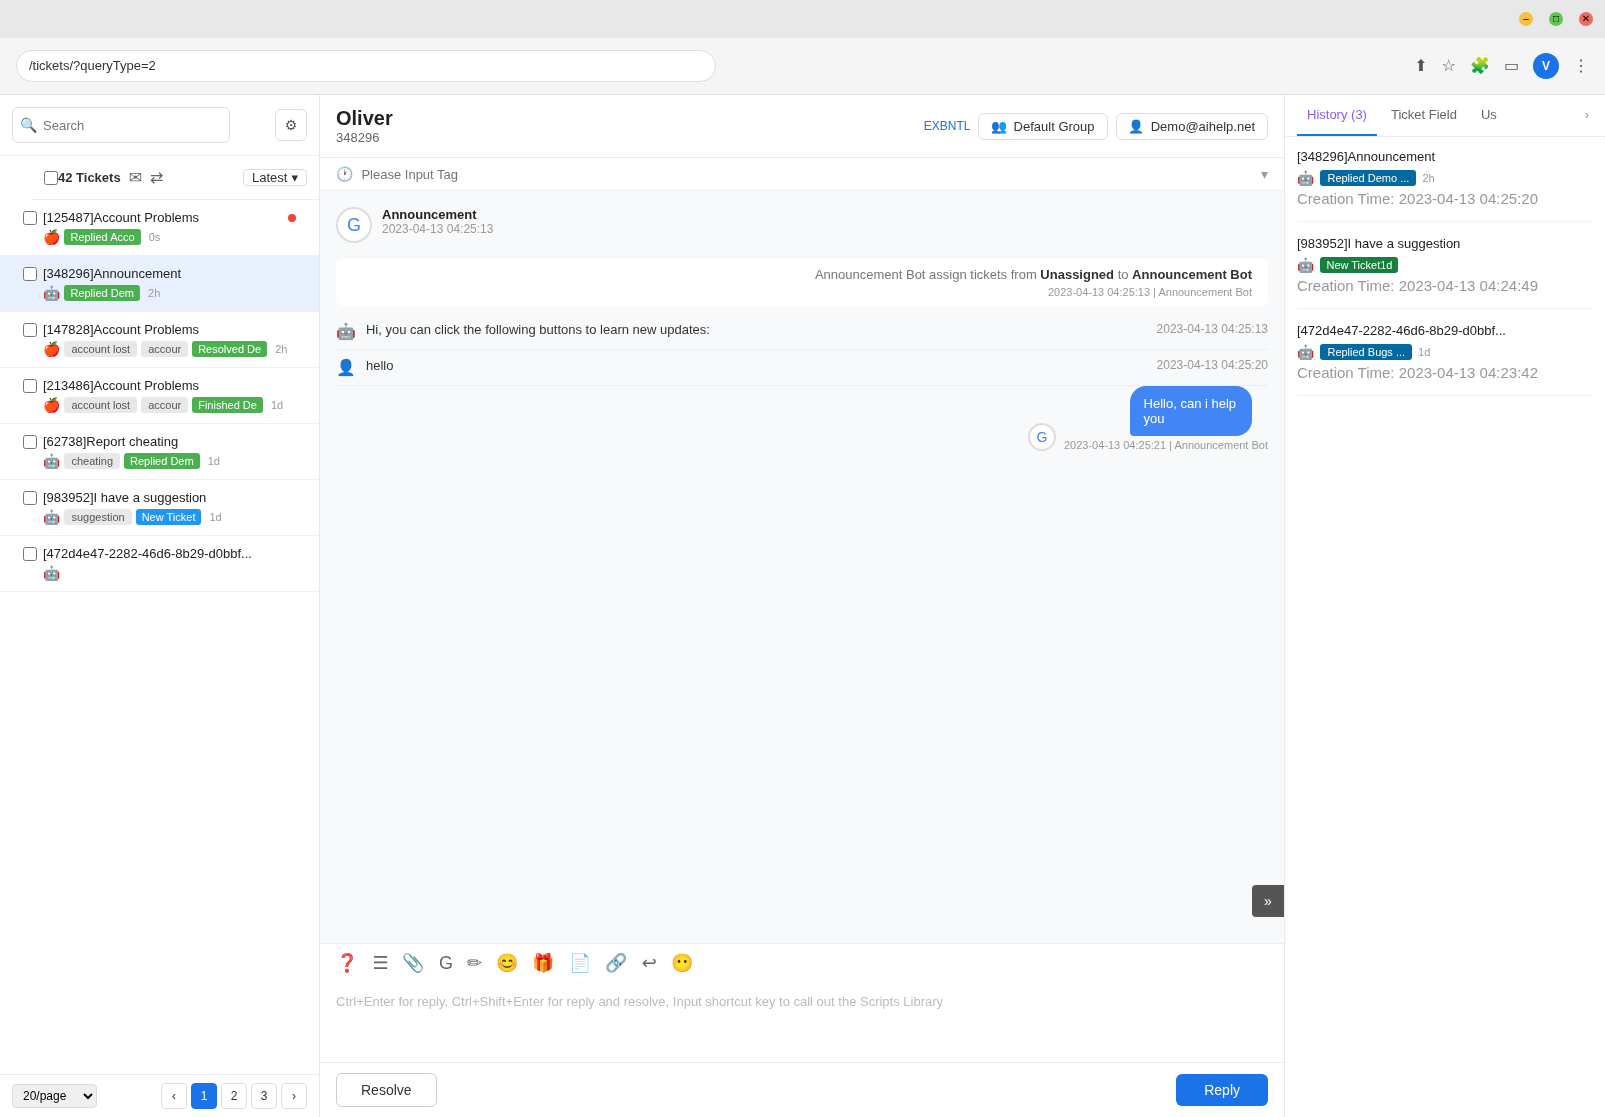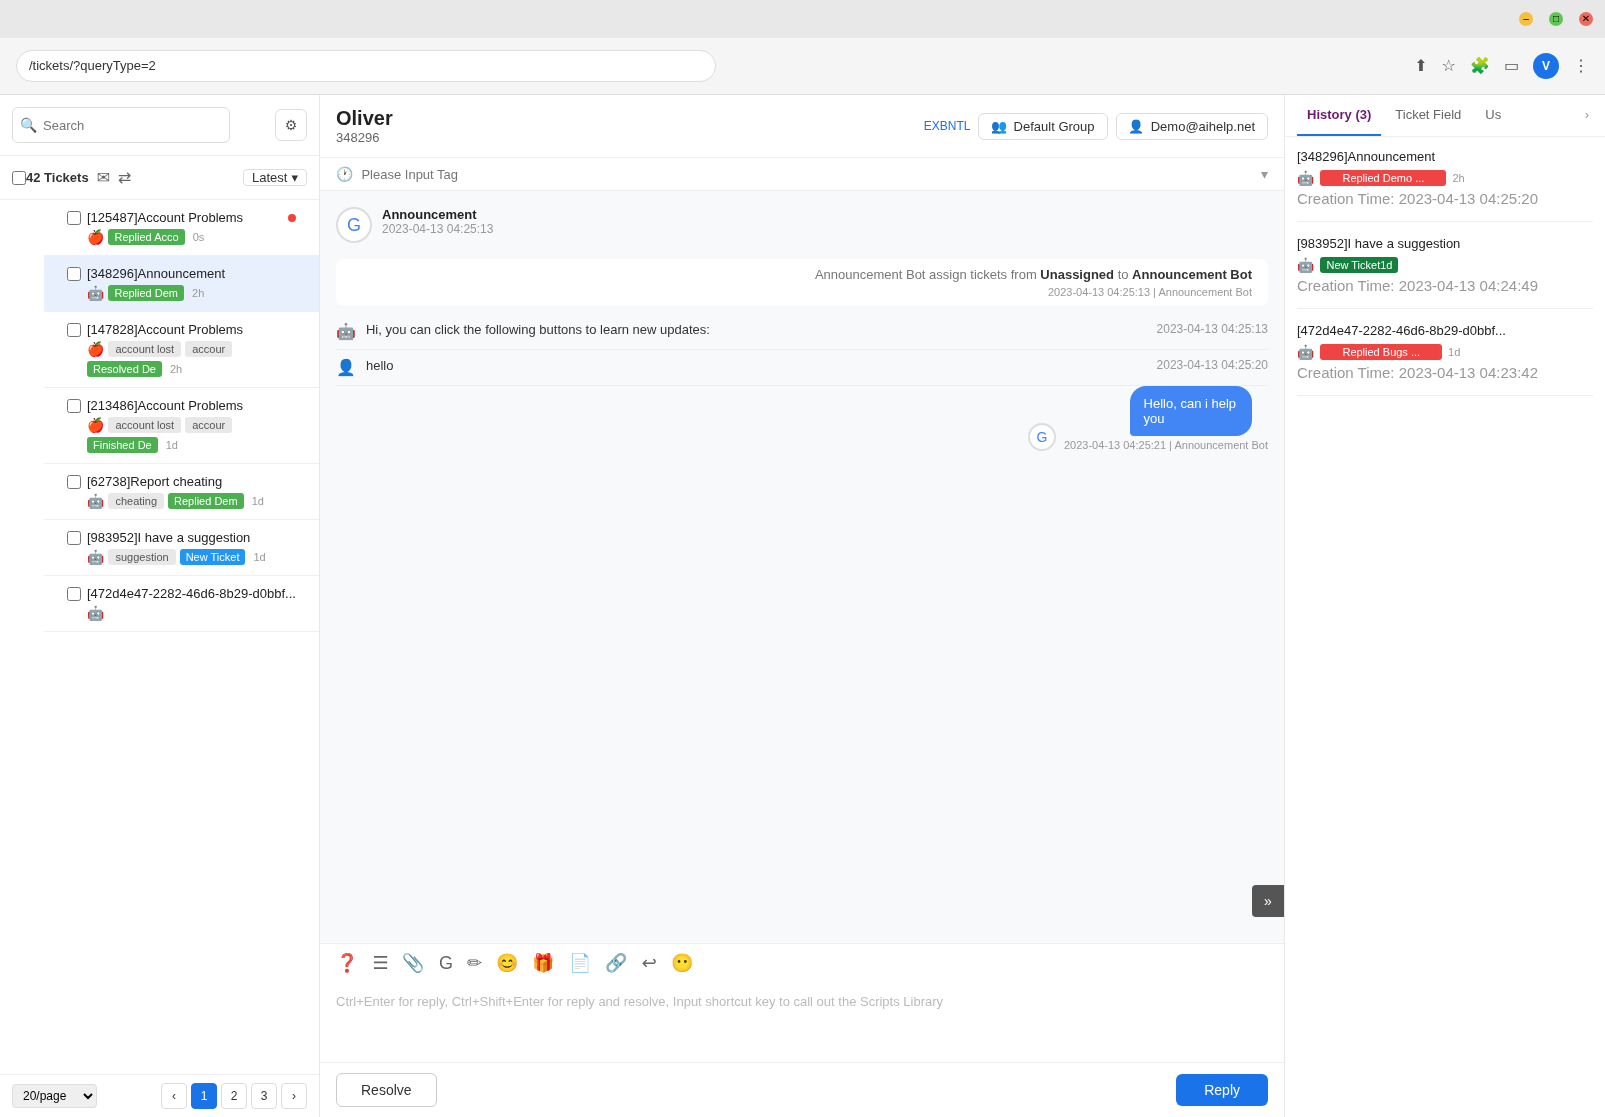--- a/index.html
+++ b/index.html
@@ -91,36 +91,36 @@
       width: 32px; height: 32px; border: 1px solid #ddd; border-radius: 6px;
       background: white; display: flex; align-items: center; justify-content: center;
       cursor: pointer; font-size: 14px; color: #555;
     }
     .sidebar-toolbar {
       display: flex;
       align-items: center;
       padding: 8px 12px;
       border-bottom: 1px solid #eee;
       gap: 0;
+      margin-left: 32px;
     }
     .ticket-count { font-weight: 600; font-size: 13px; color: #333; margin-right: 4px; }
     .toolbar-icon { font-size: 16px; color: #666; cursor: pointer; padding: 4px; }
     .sort-btn {
       margin-left: auto;
       display: flex; align-items: center; gap: 4px;
       font-size: 13px; color: #333; cursor: pointer;
       border: 1px solid #ddd; border-radius: 4px; padding: 0 8px; background: white;
     }
     .ticket-list { flex: 1; overflow-y: auto; }
     .ticket-item {
       padding: 10px 23px;
       border-bottom: 1px solid #f0f0f0;
       cursor: pointer;
       position: relative;
-      margin-left: 44px;
     }
     .ticket-item.active { background: #e8f0fe; }
     .ticket-item-header {
       display: flex;
       align-items: center;
       gap: 6px;
       margin-bottom: 4px;
     }
     .ticket-checkbox { width: 14px; height: 14px; accent-color: #1a73e8; cursor: pointer; }
     .ticket-title { font-size: 13px; font-weight: 500; color: #222; flex: 1; }
@@ -303,27 +303,27 @@
       padding: 0 12px;
     }
     .right-tab {
       padding: 12px 10px;
       font-size: 13px;
       color: #666;
       cursor: pointer;
       border-bottom: 2px solid transparent;
       margin-right: 4px;
     }
-    .right-tab.active { color: #701a75; border-bottom-color: #1a73e8; font-weight: 700; }
+    .right-tab.active { color: #8b5cf6; border-bottom-color: #1a73e8; font-weight: 400; }
     .right-tab-arrow { margin-left: auto; color: #999; cursor: pointer; padding: 12px 4px; }
     .history-list { padding: 12px; overflow-y: auto; }
     .history-item { margin-bottom: 14px; padding-bottom: 14px; border-bottom: 1px solid #f0f0f0; }
     .history-title { font-size: 13px; font-weight: 500; color: #222; margin-bottom: 6px; }
     .history-item-row { display: flex; align-items: center; gap: 6px; margin-bottom: 4px; }
-    .history-badge-replied { background: #ef4444; color: white; font-size: 11px; padding: 2px 22px; border-radius: 3px; }
+    .history-badge-replied { background: #0369a1; color: white; font-size: 11px; padding: 2px 7px; border-radius: 3px; }
     .history-badge-new { background: #15803d; color: white; font-size: 11px; padding: 2px 6px; border-radius: 3px; }
     .history-time { font-size: 11px; color: #999; }
     .history-creation { font-size: 15px; color: #999; margin-top: 2px; }
   </style>
 </head>
 <body>
 
 <div class="browser-chrome">
   <div class="title-bar">
     <button class="title-bar-btn minimize">–</button>

